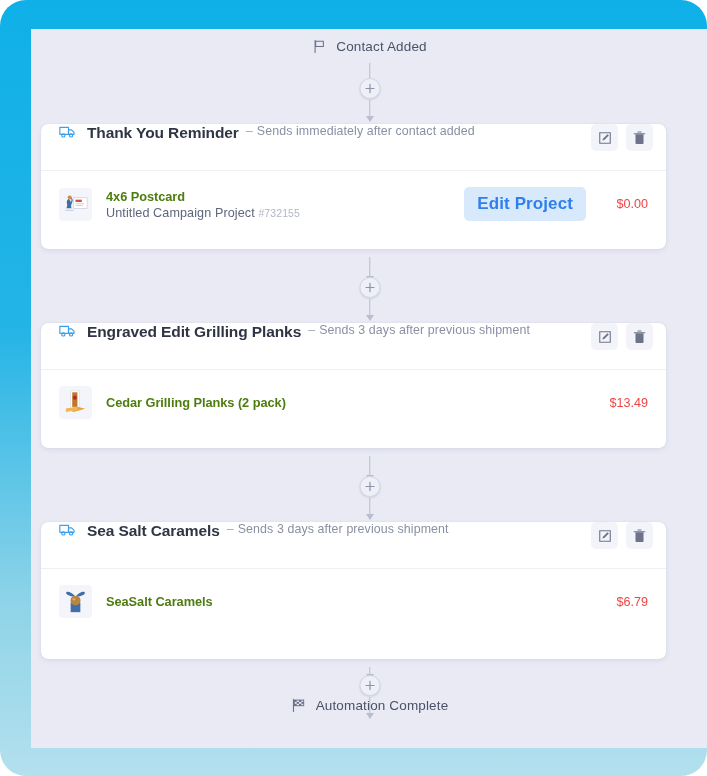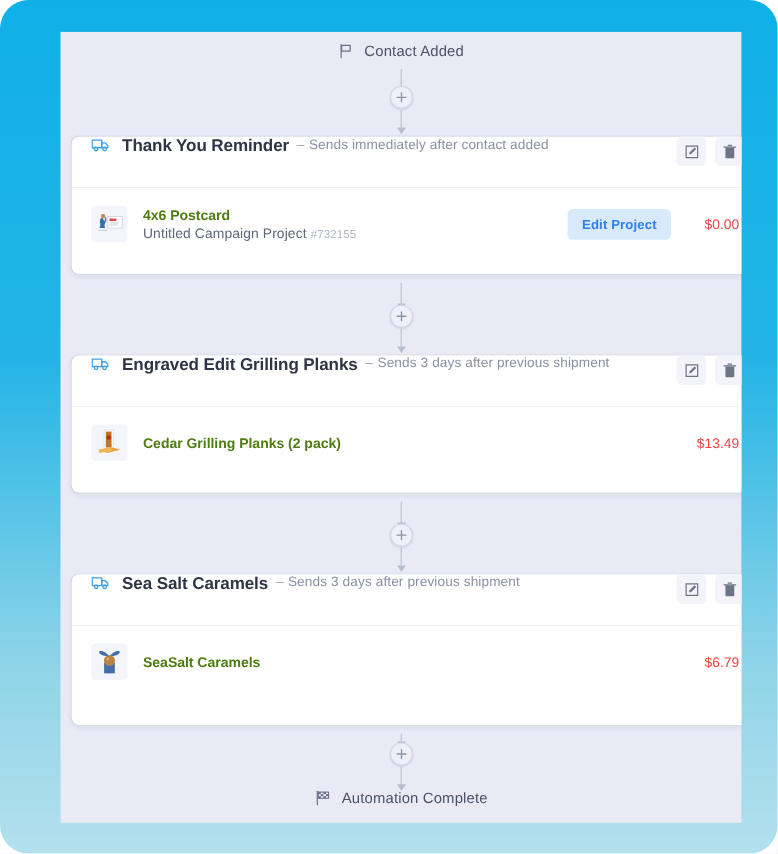--- a/index.html
+++ b/index.html
@@ -17,25 +17,24 @@
     height: 776px;
     border-radius: 26px;
     background: linear-gradient(180deg, #0fb0e8 0%, #23b4e6 42%, #8fd4e8 78%, #b3e0ee 100%);
     overflow: hidden;
   }
 
   #panel {
     position: absolute;
     left: 31px;
     top: 29px;
-    width: 619px;
+    width: 677px;
     height: 719px;
     background: #e9eaf4;
     overflow: hidden;
-    margin-left: 24px;
   }
 
   
   .rail {
     position: absolute;
     left: 50%;
     transform: translateX(-50%);
     width: 1.5px;
     background: #b9bdd0;
   }
@@ -145,21 +144,21 @@
   .prod-text { display: flex; flex-direction: column; gap: 2px; min-width: 0; }
   .prod-name { font-size: 12.8px; font-weight: 700; color: #4d7c0f; letter-spacing: -.05px; }
   .prod-meta { font-size: 12.6px; color: #5e667c; letter-spacing: .1px; }
   .prod-id { color: #b2b7c8; font-size: 10.5px; }
 
   .prod-right { margin-left: auto; display: flex; align-items: center; gap: 16px; }
 
   .edit-project {
     background: #d9e9fc;
     color: #2f80ed;
-    font-size: 12px;
+    font-size: 17px;
     font-weight: 700;
     border: none;
     border-radius: 5px;
     padding: 7px 13px;
     cursor: pointer;
     letter-spacing: .1px;
   }
 
   .price { font-size: 12.6px; color: #ef4444; min-width: 46px; text-align: right; }
 </style>
@@ -377,21 +376,21 @@
 
     <div class="plus-node" style="top:646px;">
       <svg width="11" height="11" viewBox="0 0 12 12">
         <path d="M6 1.6v8.8M1.6 6h8.8" stroke="#8e94a8" stroke-width="1.35" stroke-linecap="round"></path>
       </svg>
     </div>
 
     <div class="rail" style="top:668px;height:17px;"></div>
     <div class="arrow-head" style="top:684px;"></div>
 
-    <div class="endpoint" style="top:684px;height:24px;">
+    <div class="endpoint" style="top:664px;height:24px;">
       <span class="ep-icon">
         <svg width="16" height="15" viewBox="0 0 17 16">
           <path d="M2.6 1.5v13" stroke="#6a7187" stroke-width="1.15" stroke-linecap="round" fill="none"></path>
           <rect x="3.5" y="2.2" width="10" height="6" fill="none" stroke="#6a7187" stroke-width="1"></rect>
           <rect x="3.5" y="2.2" width="2.5" height="2" fill="#6a7187"></rect>
           <rect x="8.5" y="2.2" width="2.5" height="2" fill="#6a7187"></rect>
           <rect x="6" y="4.2" width="2.5" height="2" fill="#6a7187"></rect>
           <rect x="11" y="4.2" width="2.5" height="2" fill="#6a7187"></rect>
           <rect x="3.5" y="6.2" width="2.5" height="2" fill="#6a7187"></rect>
           <rect x="8.5" y="6.2" width="2.5" height="2" fill="#6a7187"></rect>

